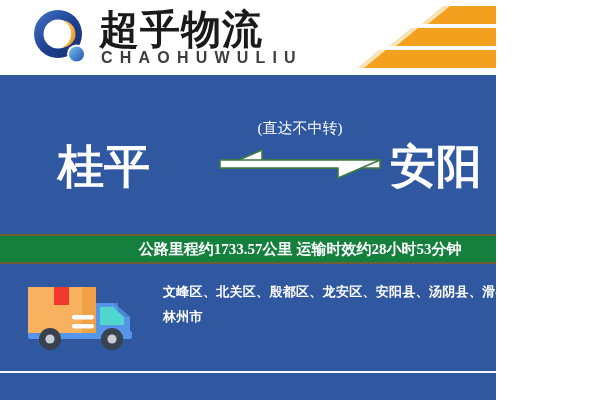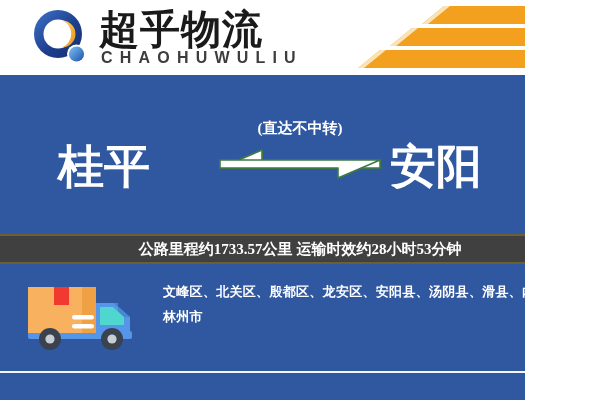--- a/index.html
+++ b/index.html
@@ -10,21 +10,20 @@
   body {
     font-family: "Liberation Sans", "DejaVu Sans", sans-serif;
   }
   #poster {
     position: relative;
     width: 496px;
     height: 400px;
     overflow: hidden;
     background: #2f58a0;
     user-select: none;
-    padding-left: 29px;
   }
 
   
   .header {
     position: absolute;
     left: 0; top: 0;
     width: 600px;
     height: 75px;
     background: #ffffff;
     overflow: hidden;
@@ -85,21 +84,21 @@
   }
   .city-from { left: 58px; }
   .city-to   { left: 390px; }
 
   .route-note-top {
     position: absolute;
     left: 0; top: 118px;
     width: 600px;
     text-align: center;
     font-family: "Liberation Serif", "DejaVu Serif", serif;
-    font-weight: bold;
+    font-weight: normal;
     font-size: 15px;
     line-height: 20px;
     color: #ffffff;
     white-space: nowrap;
   }
   .route-note-bottom {
     position: absolute;
     left: 0; top: 188px;
     width: 600px;
     text-align: center;
@@ -115,21 +114,21 @@
     left: 218px; top: 146px;
     width: 164px; height: 36px;
   }
 
   
   .info-bar {
     position: absolute;
     left: 0; top: 234px;
     width: 600px;
     height: 30px;
-    background: #404040;
+    background: #15803d;
     border-top: 2px solid #6e5f33;
     border-bottom: 2px solid #6e5f33;
     box-sizing: border-box;
     display: flex;
     align-items: center;
     justify-content: center;
     gap: 4px;
   }
   .info-text {
     font-family: "Liberation Serif", "DejaVu Serif", serif;

